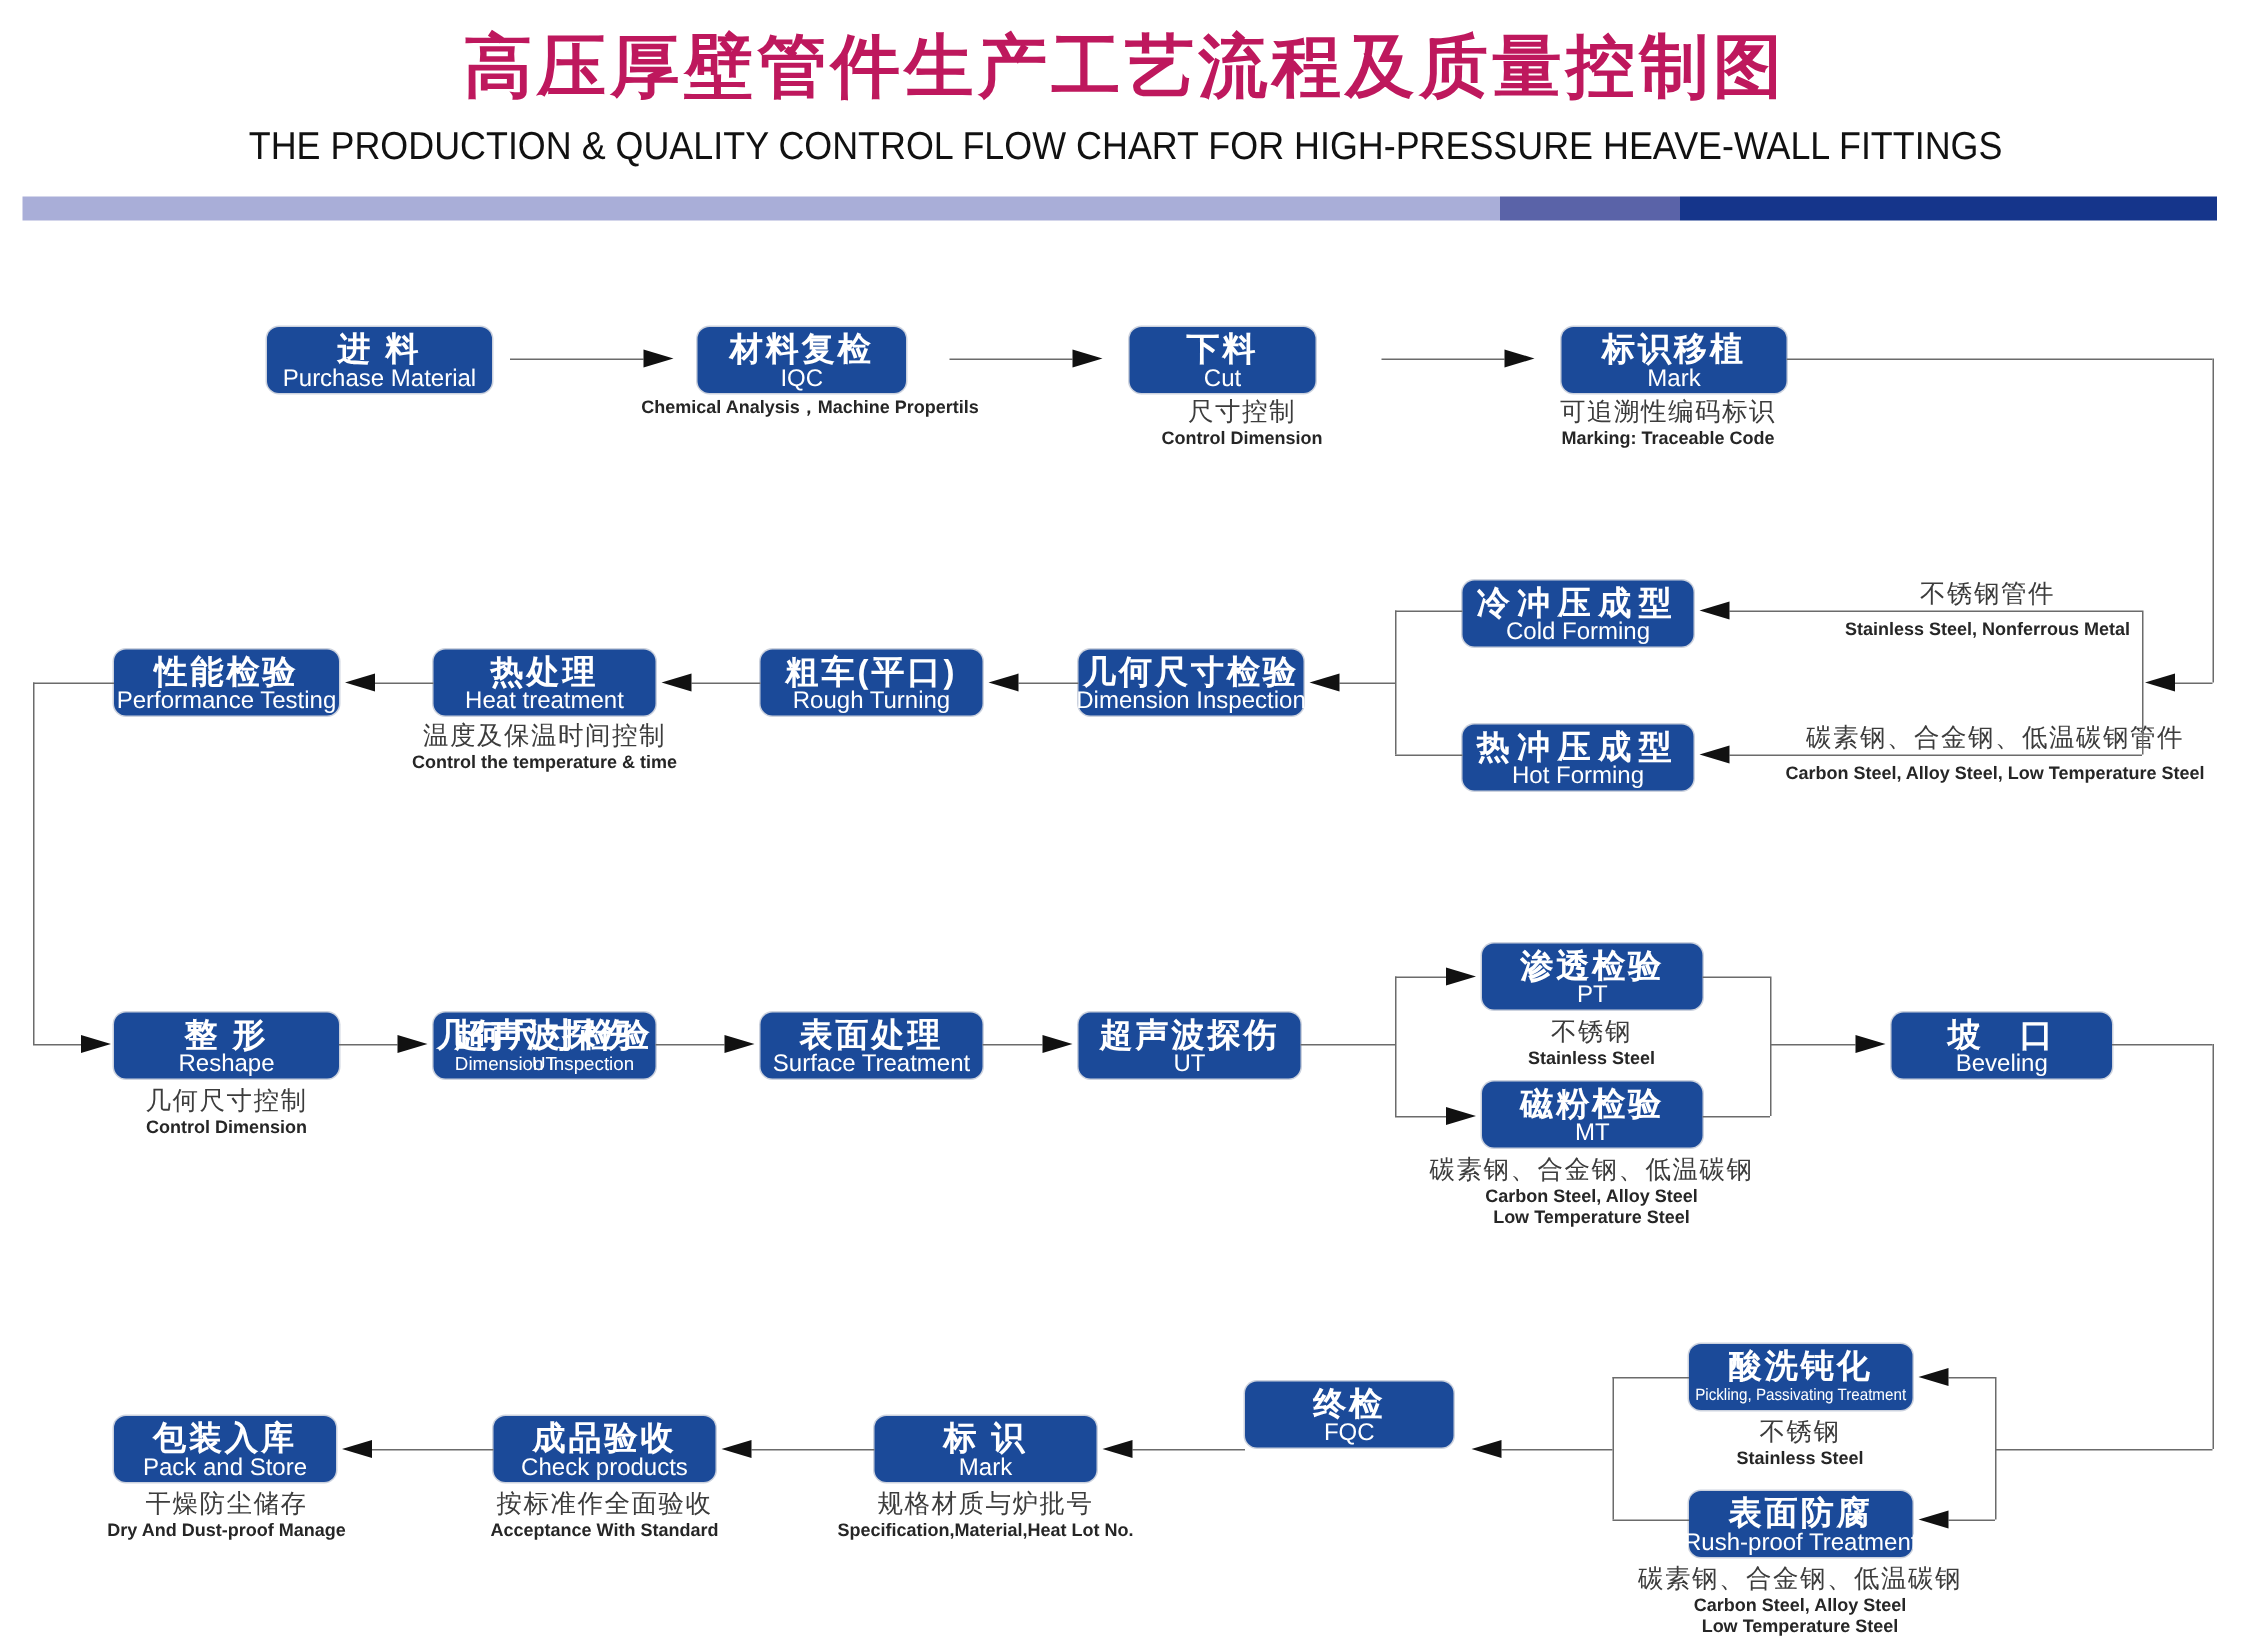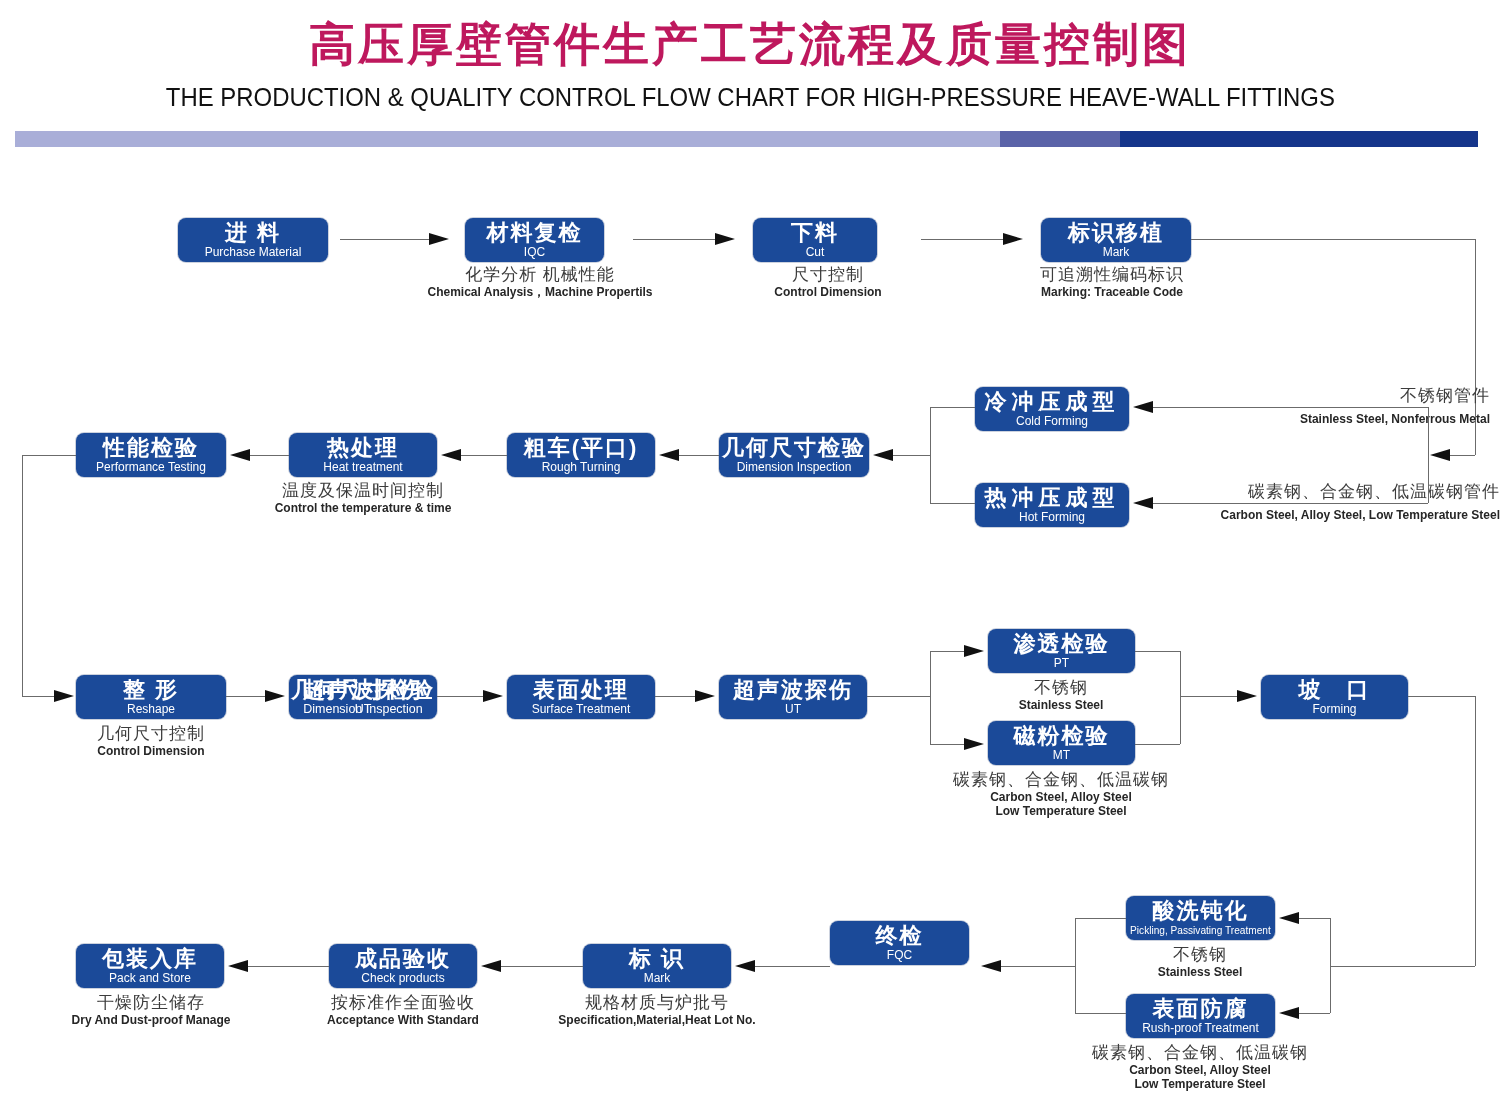--- a/index.html
+++ b/index.html
@@ -23,33 +23,33 @@
   .bar.mid{left:1000px;width:120px;background:var(--bar-mid,#5a63a8);}
   .bar.dark{left:1120px;width:358px;background:var(--bar-dark,#15358b);}
 
   .node{
     position:absolute;background:var(--box-blue,#1b4a99);border-radius:8px;color:#fff;
     display:flex;flex-direction:column;align-items:center;justify-content:center;
     box-shadow:0 0 0 1px rgba(110,125,160,.35);
   }
   .node .zh{font-size:22px;font-weight:700;letter-spacing:2px;line-height:25px;white-space:nowrap;}
   .node .zh.sp{letter-spacing:5px;}
-  .node .en{font-size:12px;line-height:15px;white-space:nowrap;font-weight:400;}
+  .node .en{font-size:16px;line-height:15px;white-space:nowrap;font-weight:400;}
   .node .en.xs{font-size:11px;transform:scaleX(.92);}
   .stack{position:relative;width:100%;}
   .stack.zh-stack{height:25px;}
   .stack.en-stack{height:15px;}
   .stack>span{position:absolute;left:0;right:0;text-align:center;}
   .stack.zh-stack>span{font-size:22px;font-weight:700;letter-spacing:2px;line-height:25px;white-space:nowrap;}
   .stack.en-stack>span{font-size:12.5px;line-height:15px;white-space:nowrap;}
 
   .note{position:absolute;text-align:center;}
   .note .zh{font-size:17px;color:#3c3c3c;letter-spacing:1px;line-height:21px;white-space:nowrap;}
   .note .en{font-size:12px;color:#262626;font-weight:700;line-height:14px;white-space:nowrap;}
-  .note-left{text-align:right;}
+  .note-left{text-align:center;}
 
   .hline{position:absolute;height:1px;background:var(--line,#6b6b6b);}
   .vline{position:absolute;width:1px;background:var(--line,#6b6b6b);}
   .arr{position:absolute;width:0;height:0;border-top:6px solid transparent;border-bottom:6px solid transparent;}
   .arr-l{border-right:20px solid var(--arrow,#111);}
   .arr-r{border-left:20px solid var(--arrow,#111);}
 </style>
 </head>
 <body>
 
@@ -73,21 +73,20 @@
   <div class="node" style="left:753px;top:218px;width:124px;height:44px">
     <div class="zh">下料</div>
     <div class="en">Cut</div>
   </div>
   <div class="node" style="left:1041px;top:218px;width:150px;height:44px">
     <div class="zh">标识移植</div>
     <div class="en">Mark</div>
   </div>
 
   <div class="note" style="left:380px;top:264px;width:320px">
-    <div class="zh">化学分析 机械性能</div>
     <div class="en">Chemical  Analysis，Machine Propertils</div>
   </div>
   <div class="note" style="left:668px;top:264px;width:320px">
     <div class="zh">尺寸控制</div>
     <div class="en">Control Dimension</div>
   </div>
   <div class="note" style="left:952px;top:264px;width:320px">
     <div class="zh">可追溯性编码标识</div>
     <div class="en">Marking: Traceable  Code</div>
   </div>
@@ -195,21 +194,21 @@
   <div class="node" style="left:988px;top:629px;width:147px;height:44px">
     <div class="zh">渗透检验</div>
     <div class="en">PT</div>
   </div>
   <div class="node" style="left:988px;top:721px;width:147px;height:44px">
     <div class="zh">磁粉检验</div>
     <div class="en">MT</div>
   </div>
   <div class="node" style="left:1261px;top:675px;width:147px;height:44px">
     <div class="zh">坡　口</div>
-    <div class="en">Forming</div>
+    <div class="en">Beveling</div>
   </div>
 
   <div class="note" style="left:-9px;top:723px;width:320px">
     <div class="zh">几何尺寸控制</div>
     <div class="en">Control Dimension</div>
   </div>
   <div class="note" style="left:901px;top:677px;width:320px">
     <div class="zh">不锈钢</div>
     <div class="en">Stainless Steel</div>
   </div>

